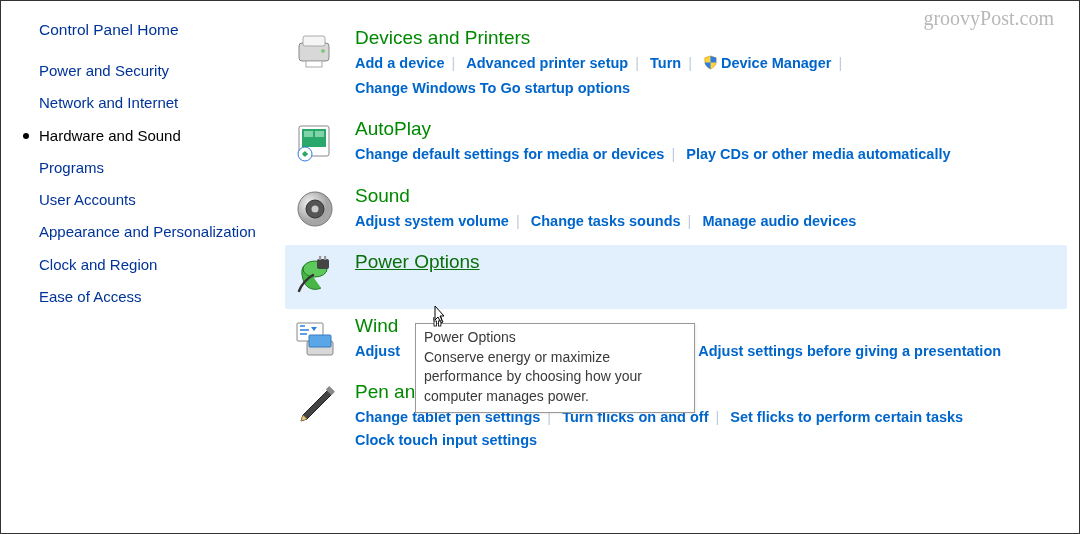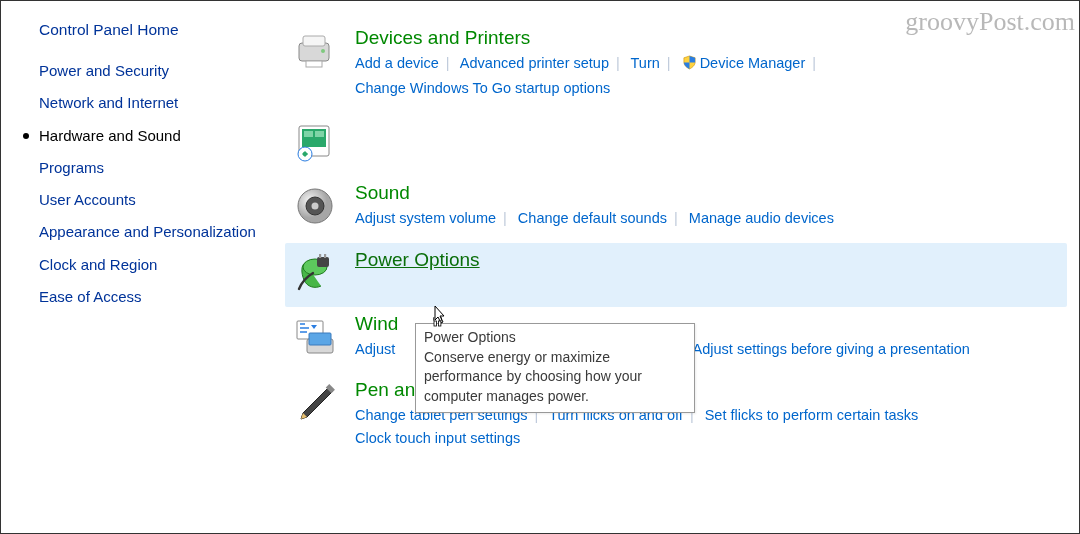--- a/index.html
+++ b/index.html
@@ -86,37 +86,38 @@
     text-decoration: underline;
     color: #0a6e0a;
   }
   .links {
     line-height: 1.6;
   }
   .link {
     color: #0066cc;
     font-size: 14.5px;
     cursor: pointer;
+    font-weight: bold;
   }
   .sep {
     color: #bfcadb;
     margin: 0 7px;
   }
   .shield-icon {
     display: inline-block;
     vertical-align: -2px;
     margin-right: 3px;
   }
   .watermark {
     position: absolute;
-    right: 4px;
+    right: 25px;
     top: 6px;
     color: #b8b8b8;
     font-family: Georgia, serif;
-    font-size: 26px;
+    font-size: 20px;
   }
   .tooltip {
     position: absolute;
     background: #fff;
     border: 1px solid #999;
     padding: 4px 8px 6px 8px;
     font-size: 14px;
     color: #3a3a3a;
     line-height: 1.4;
     max-width: 280px;
@@ -182,41 +183,48 @@
         <svg viewBox="0 0 44 44" width="44" height="44">
           <rect x="6" y="6" width="30" height="30" rx="2" fill="#fff" stroke="#888"></rect>
           <rect x="9" y="9" width="24" height="18" fill="#2aa86b"></rect>
           <rect x="11" y="11" width="9" height="6" fill="#7fd4a7"></rect>
           <rect x="22" y="11" width="9" height="6" fill="#7fd4a7"></rect>
           <circle cx="12" cy="34" r="7" fill="#fff" stroke="#2a7de1" stroke-width="1"></circle>
           <path d="M9 34 L12 31 L15 34 L12 37 Z" fill="#2aa86b"></path>
           <path d="M10.5 32 L15 34 L10.5 36 Z" fill="#2aa86b"></path>
         </svg>
       </div>
+      <div class="cat-body">
+        <div class="cat-title">AutoPlay</div>
+        <div class="links">
+          <span class="link">Change default settings for media or devices</span><span class="sep">|</span>
+          <span class="link">Play CDs or other media automatically</span>
+        </div>
+      </div>
     </div>
 
     <div class="category">
       <div class="cat-icon">
         <svg viewBox="0 0 44 44" width="44" height="44">
           <defs>
               <radialGradient id="sp" cx="35%" cy="35%">
                 <stop offset="0%" stop-color="#f6f6f6"></stop>
                 <stop offset="100%" stop-color="#a6a6a6"></stop>
               </radialGradient>
             </defs>
           <circle cx="22" cy="22" r="17" fill="url(#sp)" stroke="#777"></circle>
           <circle cx="22" cy="22" r="9" fill="#555" stroke="#333"></circle>
           <circle cx="22" cy="22" r="3.5" fill="#ccc"></circle>
         </svg>
       </div>
       <div class="cat-body">
         <div class="cat-title">Sound</div>
         <div class="links">
           <span class="link">Adjust system volume</span><span class="sep">|</span>
-          <span class="link">Change default sounds</span><span class="sep">|</span>
+          <span class="link">Change tasks sounds</span><span class="sep">|</span>
           <span class="link">Manage audio devices</span>
         </div>
       </div>
     </div>
 
     <div class="category highlight">
       <div class="cat-icon">
         <svg viewBox="0 0 44 44" width="44" height="44">
           <path d="M14 8 C10 8 8 12 8 18 C8 30 14 36 22 36 C30 36 36 30 36 22" fill="none"></path>
           <path d="M12 12 C8 14 8 22 11 29 C14 36 22 38 28 35" fill="#47b647" stroke="#1f7a1f" stroke-width="1"></path>

